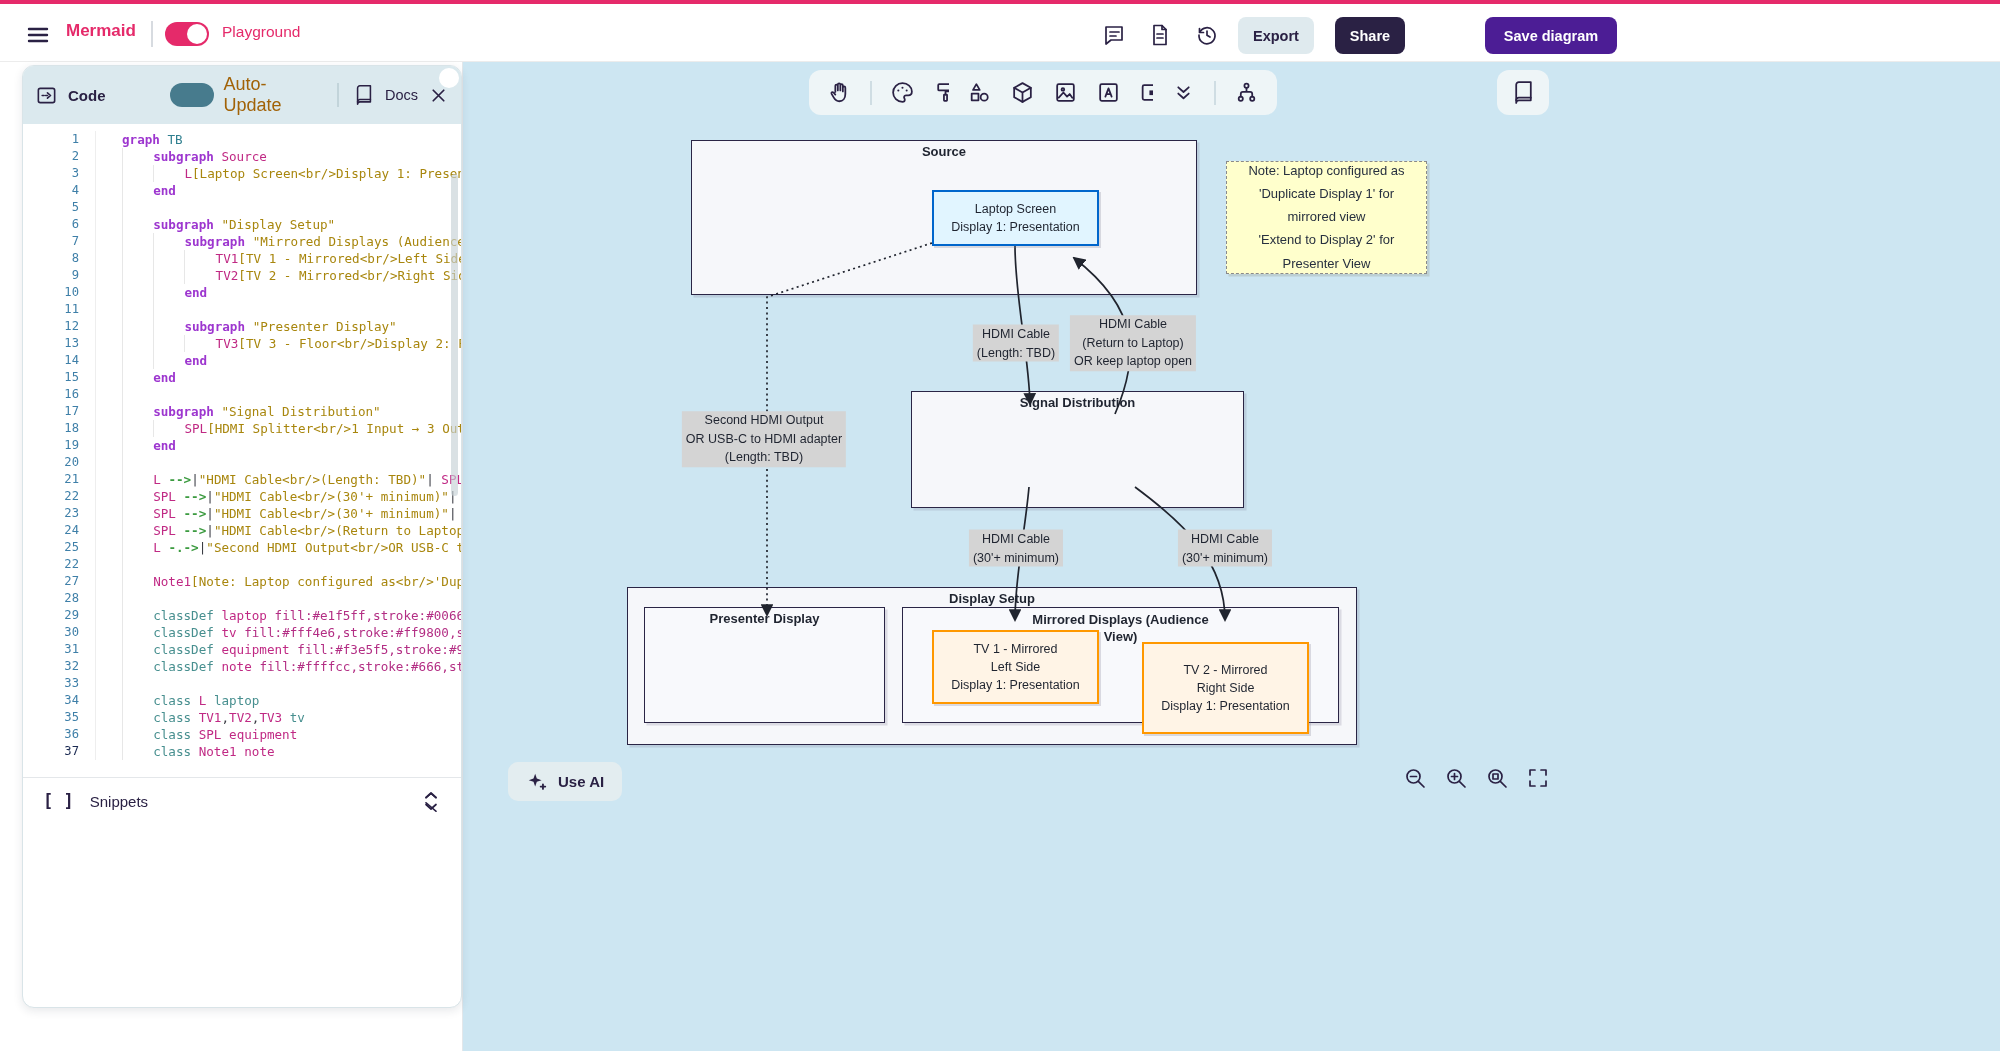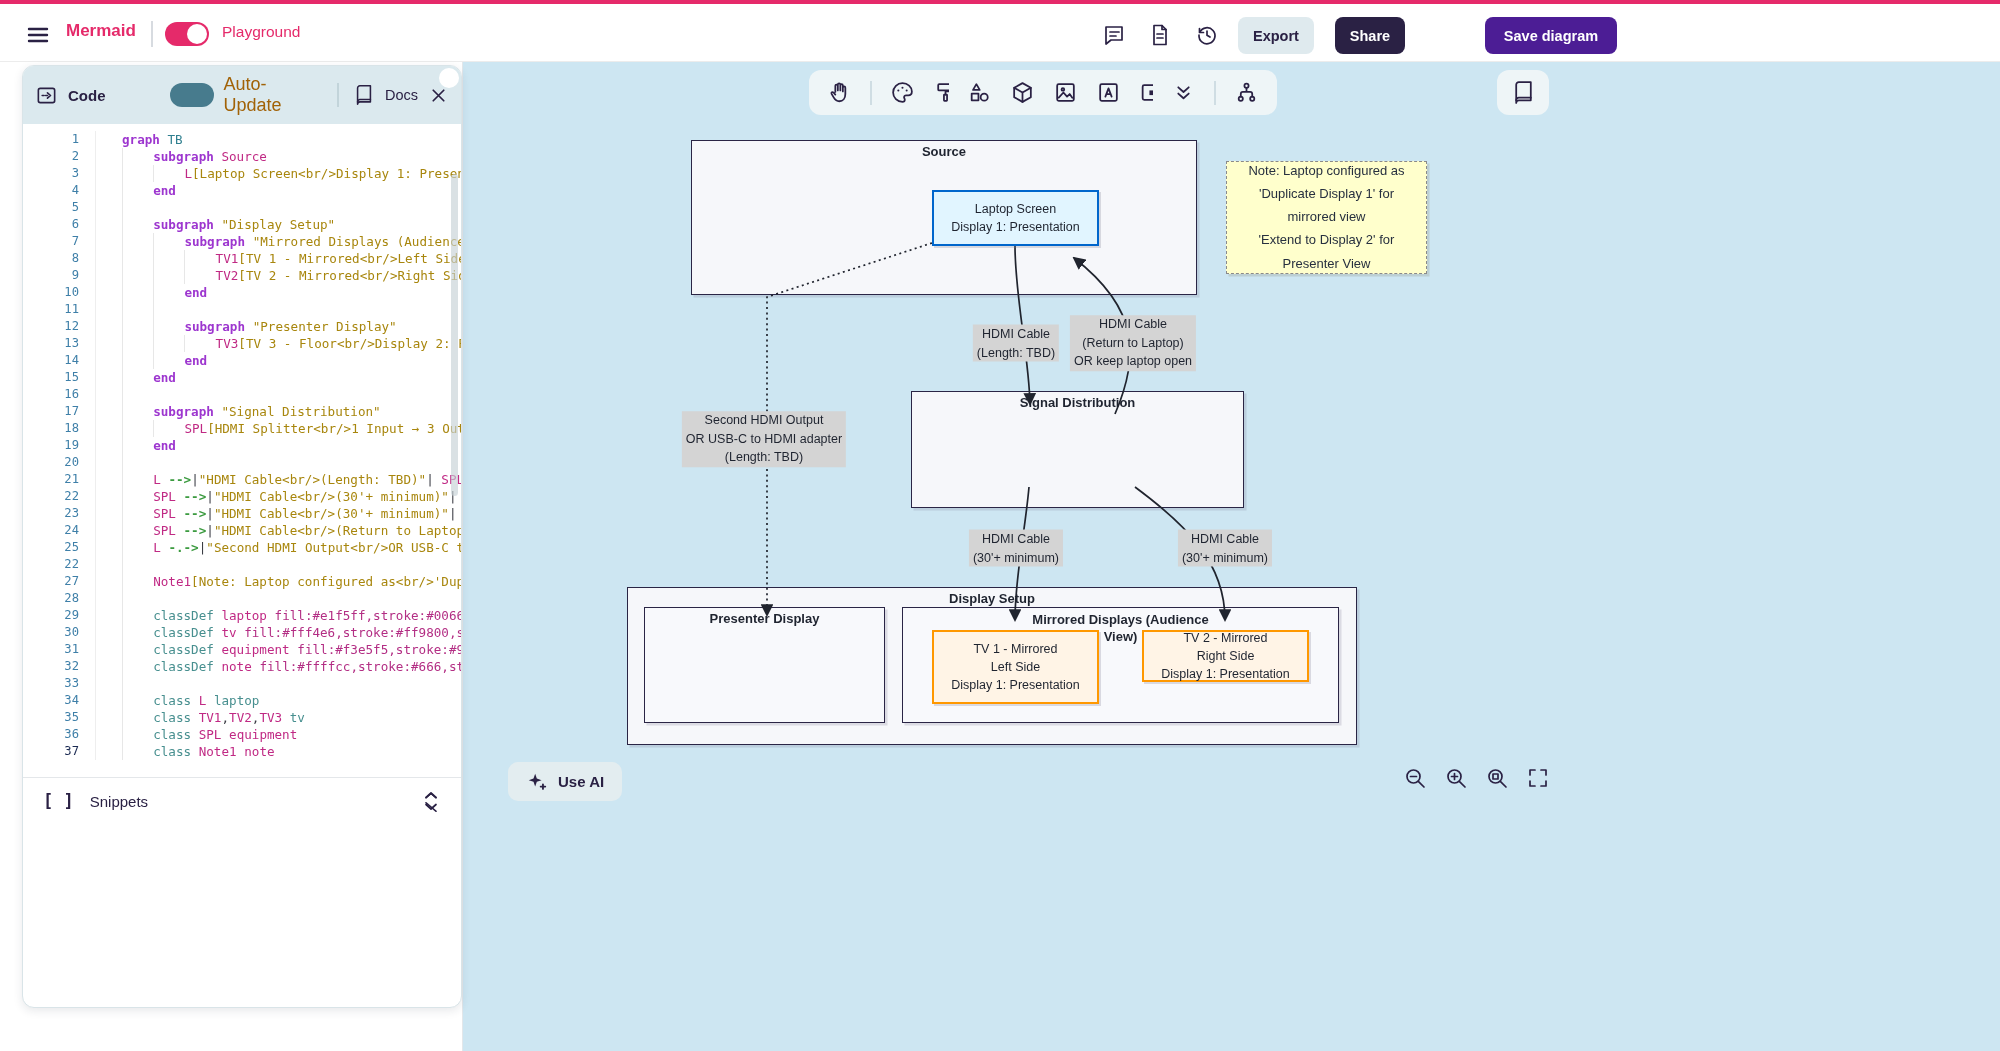--- a/index.html
+++ b/index.html
@@ -160,21 +160,21 @@
 
     <div class="node" style="left: 469px; top: 128px; width: 167px; height: 56px; background: rgb(225, 245, 255); border-color: rgb(0, 102, 204);">
         <div>Laptop Screen</div>
         <div>Display 1: Presentation</div>
       </div>
     <div class="node" style="left: 469px; top: 568px; width: 167px; height: 74px; background: rgb(255, 244, 230); border-color: rgb(255, 152, 0);">
         <div>TV 1 - Mirrored</div>
         <div>Left Side</div>
         <div>Display 1: Presentation</div>
       </div>
-    <div class="node" style="left: 679px; top: 568px; width: 167px; height: 52px; background: rgb(255, 244, 230); border-color: rgb(255, 152, 0);">
+    <div class="node" style="left: 679px; top: 580px; width: 167px; height: 92px; background: rgb(255, 244, 230); border-color: rgb(255, 152, 0);">
         <div>TV 2 - Mirrored</div>
         <div>Right Side</div>
         <div>Display 1: Presentation</div>
       </div>
 
     <div class="note-box" style="left:763px;top:99px;width:201px;height:113px;">
         <div>Note: Laptop configured as</div>
         <div>'Duplicate Display 1' for</div>
         <div>mirrored view</div>
         <div>'Extend to Display 2' for</div>

